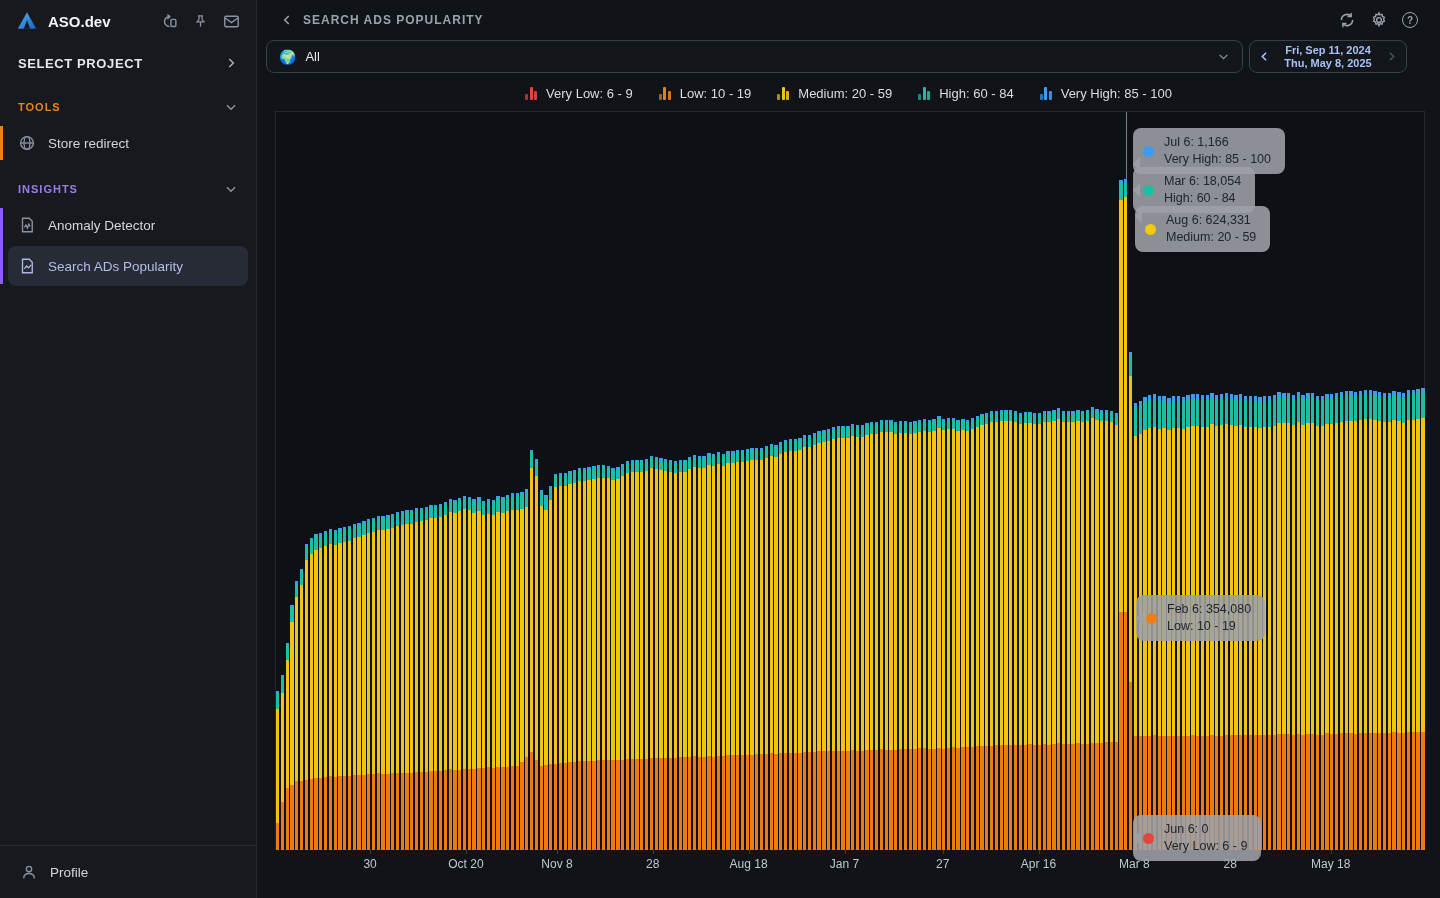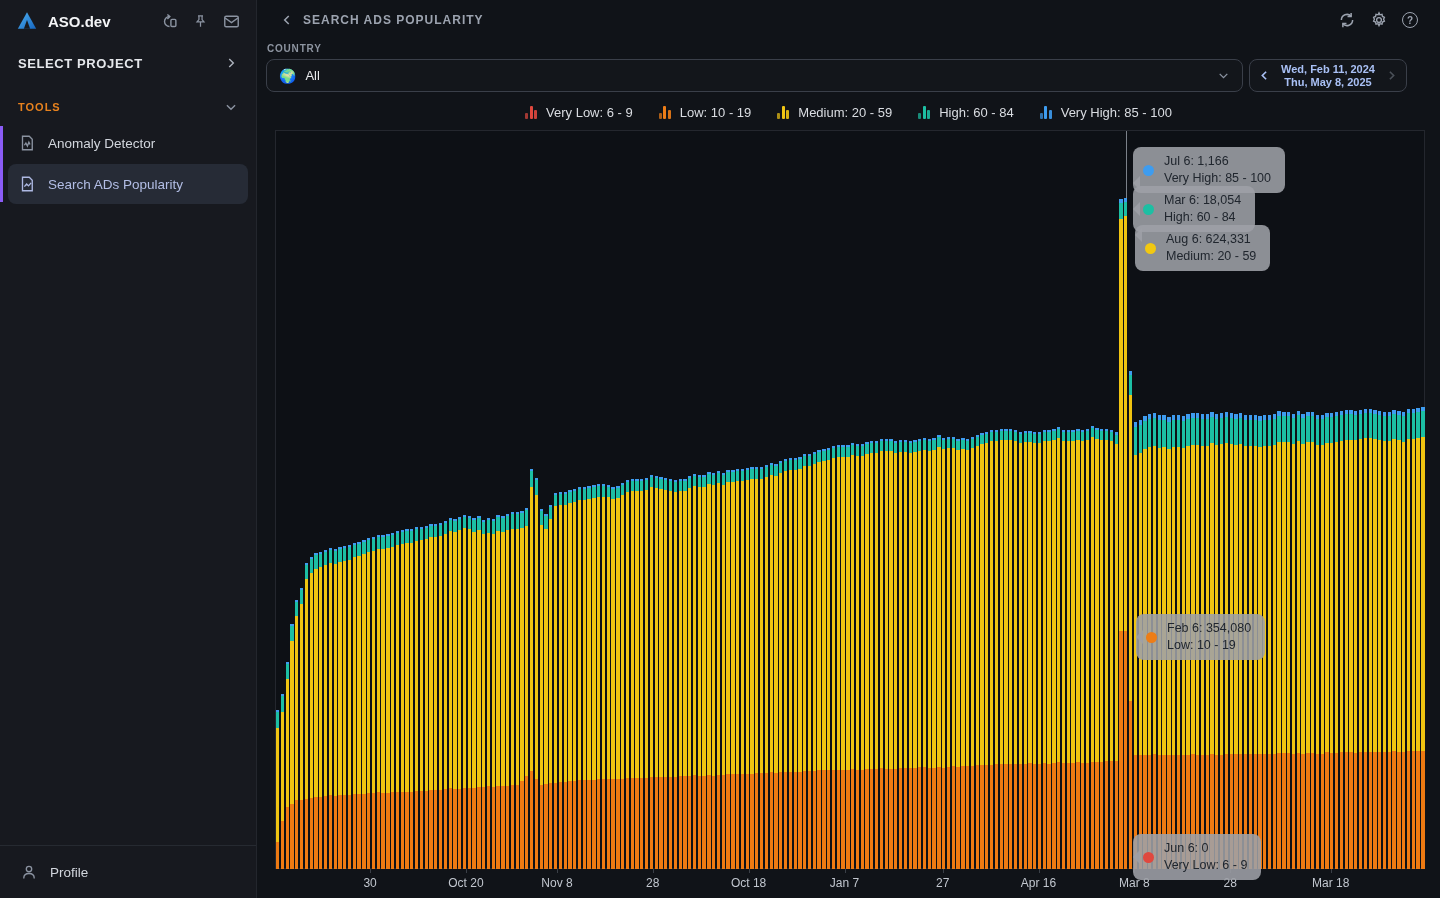--- a/index.html
+++ b/index.html
@@ -114,21 +114,38 @@
         <path d="M9 5 l7 7 -7 7"></path>
       </svg>
   </div>
 
   <div class="section-header tools">
     <span>TOOLS</span>
     <svg width="14" height="14" viewBox="0 0 24 24" fill="none" stroke="#8B93A1" stroke-width="2.4">
         <path d="M5 9 l7 7 7-7"></path>
       </svg>
   </div>
-
+  <div class="section-items">
+    <div class="accent" style="background:#E8821E"></div>
+    <div class="sb-item">
+      <svg width="18" height="18" viewBox="0 0 24 24" fill="none" stroke="#8B93A1" stroke-width="1.8">
+        <circle cx="12" cy="12" r="8.5"></circle>
+          <ellipse cx="12" cy="12" rx="4" ry="8.5"></ellipse>
+          <path d="M3.5 12 h17"></path>
+      </svg>
+      <span>Store redirect</span>
+    </div>
+  </div>
+
+  <div class="section-header insights">
+    <span>INSIGHTS</span>
+    <svg width="14" height="14" viewBox="0 0 24 24" fill="none" stroke="#8B93A1" stroke-width="2.4">
+        <path d="M5 9 l7 7 7-7"></path>
+      </svg>
+  </div>
   <div class="section-items">
     <div class="accent" style="background:#8B5CF6"></div>
     <div class="sb-item">
       <svg width="18" height="18" viewBox="0 0 24 24" fill="none" stroke="#8B93A1" stroke-width="1.8">
         <path d="M6 3 h9 l4 4 v14 H6 Z"></path>
           <path d="M8.5 15 l2-3 2 4 2-5 1.5 3"></path>
       </svg>
       <span>Anomaly Detector</span>
     </div>
     <div class="sb-item active">
@@ -163,36 +180,35 @@
           <path d="M6.5 21.5 v-4.8 h4.8" fill="none"></path>
       </svg>
       <svg width="18" height="18" viewBox="0 0 24 24" fill="none" stroke="#9CA3AF" stroke-width="1.8">
         <circle cx="12" cy="12" r="3.2"></circle>
         <path d="M12 2.5 l1.2 2.6 2.8-.6 .6 2.8 2.6 1.2 -1.1 2.5 1.1 2.5 -2.6 1.2 -.6 2.8 -2.8-.6 -1.2 2.6 -1.2-2.6 -2.8.6 -.6-2.8 -2.6-1.2 1.1-2.5 -1.1-2.5 2.6-1.2 .6-2.8 2.8.6 Z"></path>
       </svg>
       <span class="help-circle">?</span>
     </span>
   </div>
 
-  <div class="country-label">COUNTRY</div>
 
   <div class="controls">
     <div class="dropdown">
       <span style="font-size:14px">🌍</span>
       <span>All</span>
       <svg class="chev" width="13" height="13" viewBox="0 0 24 24" fill="none" stroke="#8B93A1" stroke-width="2.4">
           <path d="M5 9 l7 7 7-7"></path>
         </svg>
     </div>
     <div class="datebox">
       <svg width="13" height="13" viewBox="0 0 24 24" fill="none" stroke="#A9C0F5" stroke-width="3">
           <path d="M15 5 l-7 7 7 7"></path>
         </svg>
       <span class="dates">
-        <span>Wed, Feb 11, 2024</span><br>
+        <span>Fri, Sep 11, 2024</span><br>
         <span>Thu, May 8, 2025</span>
       </span>
       <svg width="13" height="13" viewBox="0 0 24 24" fill="none" stroke="#4A5058" stroke-width="3">
           <path d="M9 5 l7 7 -7 7"></path>
         </svg>
     </div>
   </div>
 
   <div class="legend" id="legend">
       <span class="legend-item">
@@ -1225,27 +1241,27 @@
   <div class="axis" id="axis">
       <div class="tick" style="left: 95.1px;"></div>
       <div class="lbl" style="left: 95.1px;">30</div>
       <div class="tick" style="left: 190.9px;"></div>
       <div class="lbl" style="left: 190.9px;">Oct 20</div>
       <div class="tick" style="left: 282px;"></div>
       <div class="lbl" style="left: 282px;">Nov 8</div>
       <div class="tick" style="left: 377.8px;"></div>
       <div class="lbl" style="left: 377.8px;">28</div>
       <div class="tick" style="left: 473.6px;"></div>
-      <div class="lbl" style="left: 473.6px;">Oct 18</div>
+      <div class="lbl" style="left: 473.6px;">Aug 18</div>
       <div class="tick" style="left: 569.5px;"></div>
       <div class="lbl" style="left: 569.5px;">Jan 7</div>
       <div class="tick" style="left: 667.7px;"></div>
       <div class="lbl" style="left: 667.7px;">27</div>
       <div class="tick" style="left: 763.5px;"></div>
       <div class="lbl" style="left: 763.5px;">Apr 16</div>
       <div class="tick" style="left: 859.4px;"></div>
       <div class="lbl" style="left: 859.4px;">Mar 8</div>
       <div class="tick" style="left: 955.2px;"></div>
       <div class="lbl" style="left: 955.2px;">28</div>
       <div class="tick" style="left: 1055.8px;"></div>
-      <div class="lbl" style="left: 1055.8px;">Mar 18</div>
+      <div class="lbl" style="left: 1055.8px;">May 18</div>
     </div>
 </main>
 
 </body></html>

